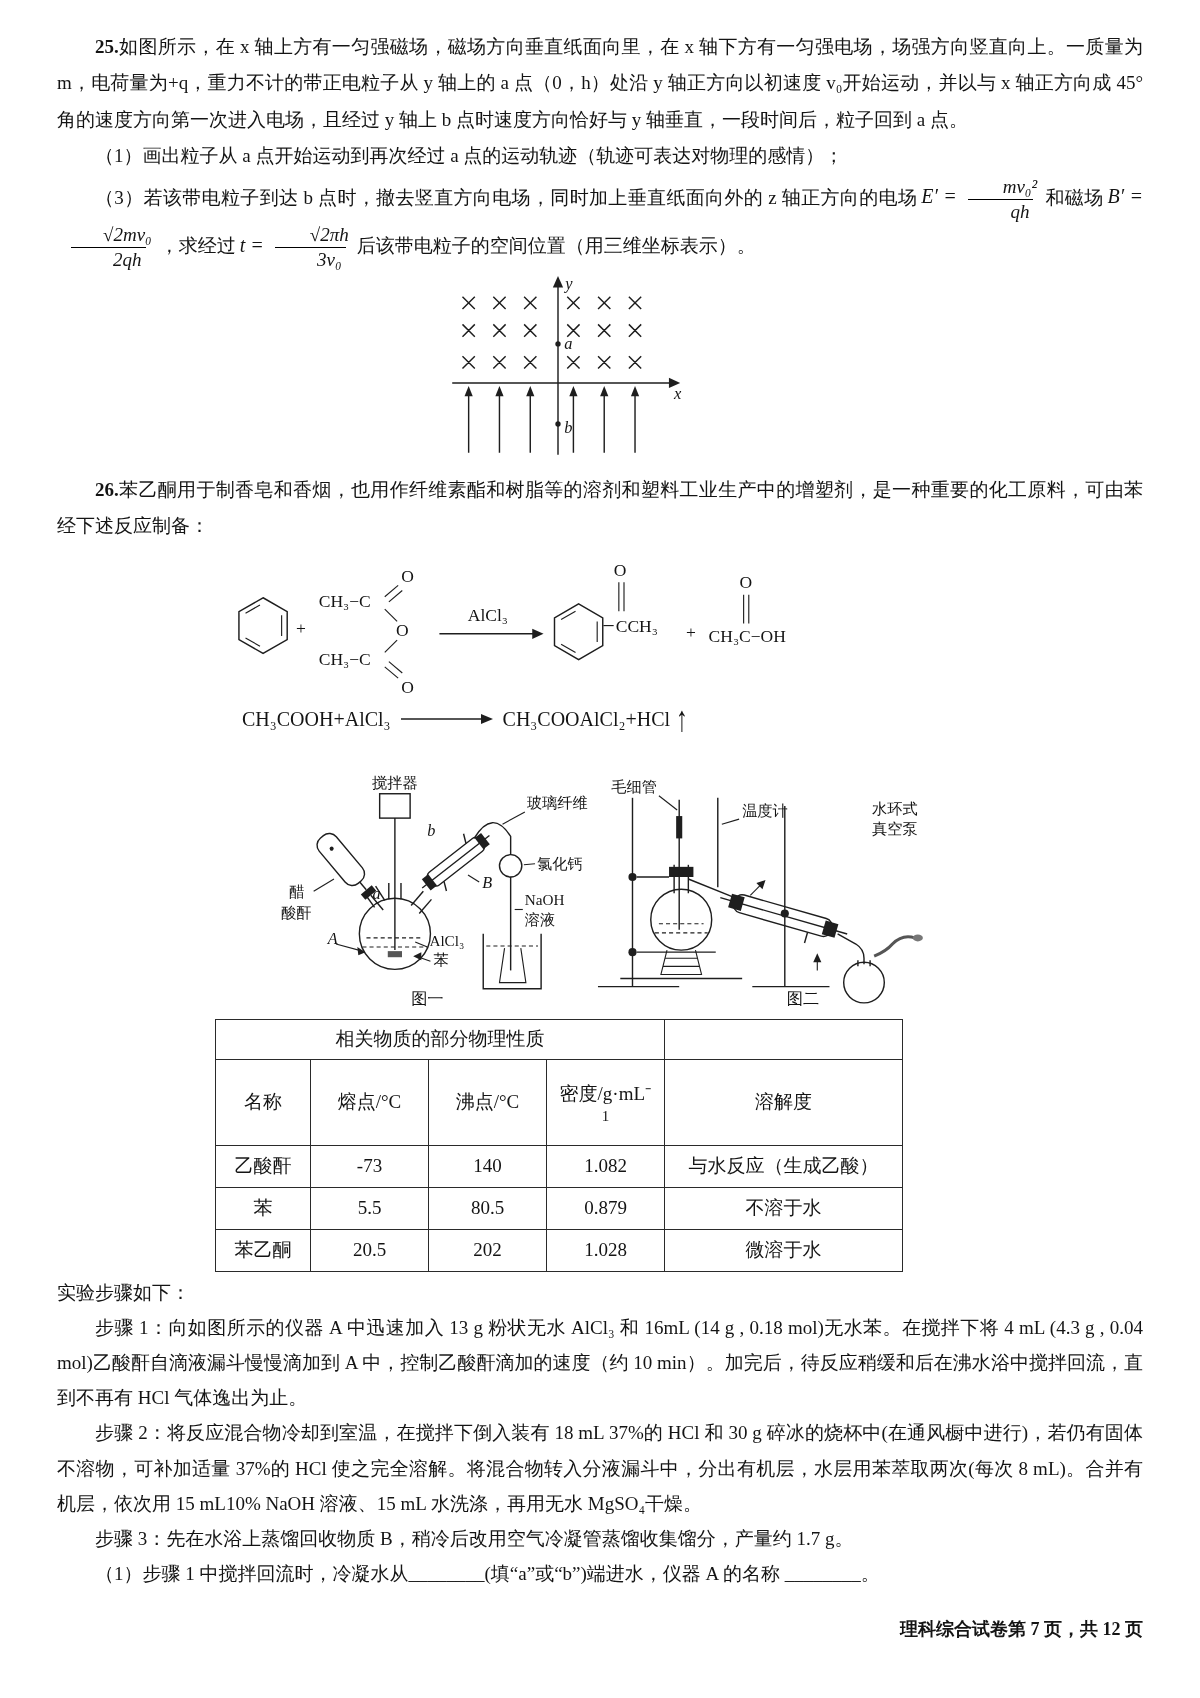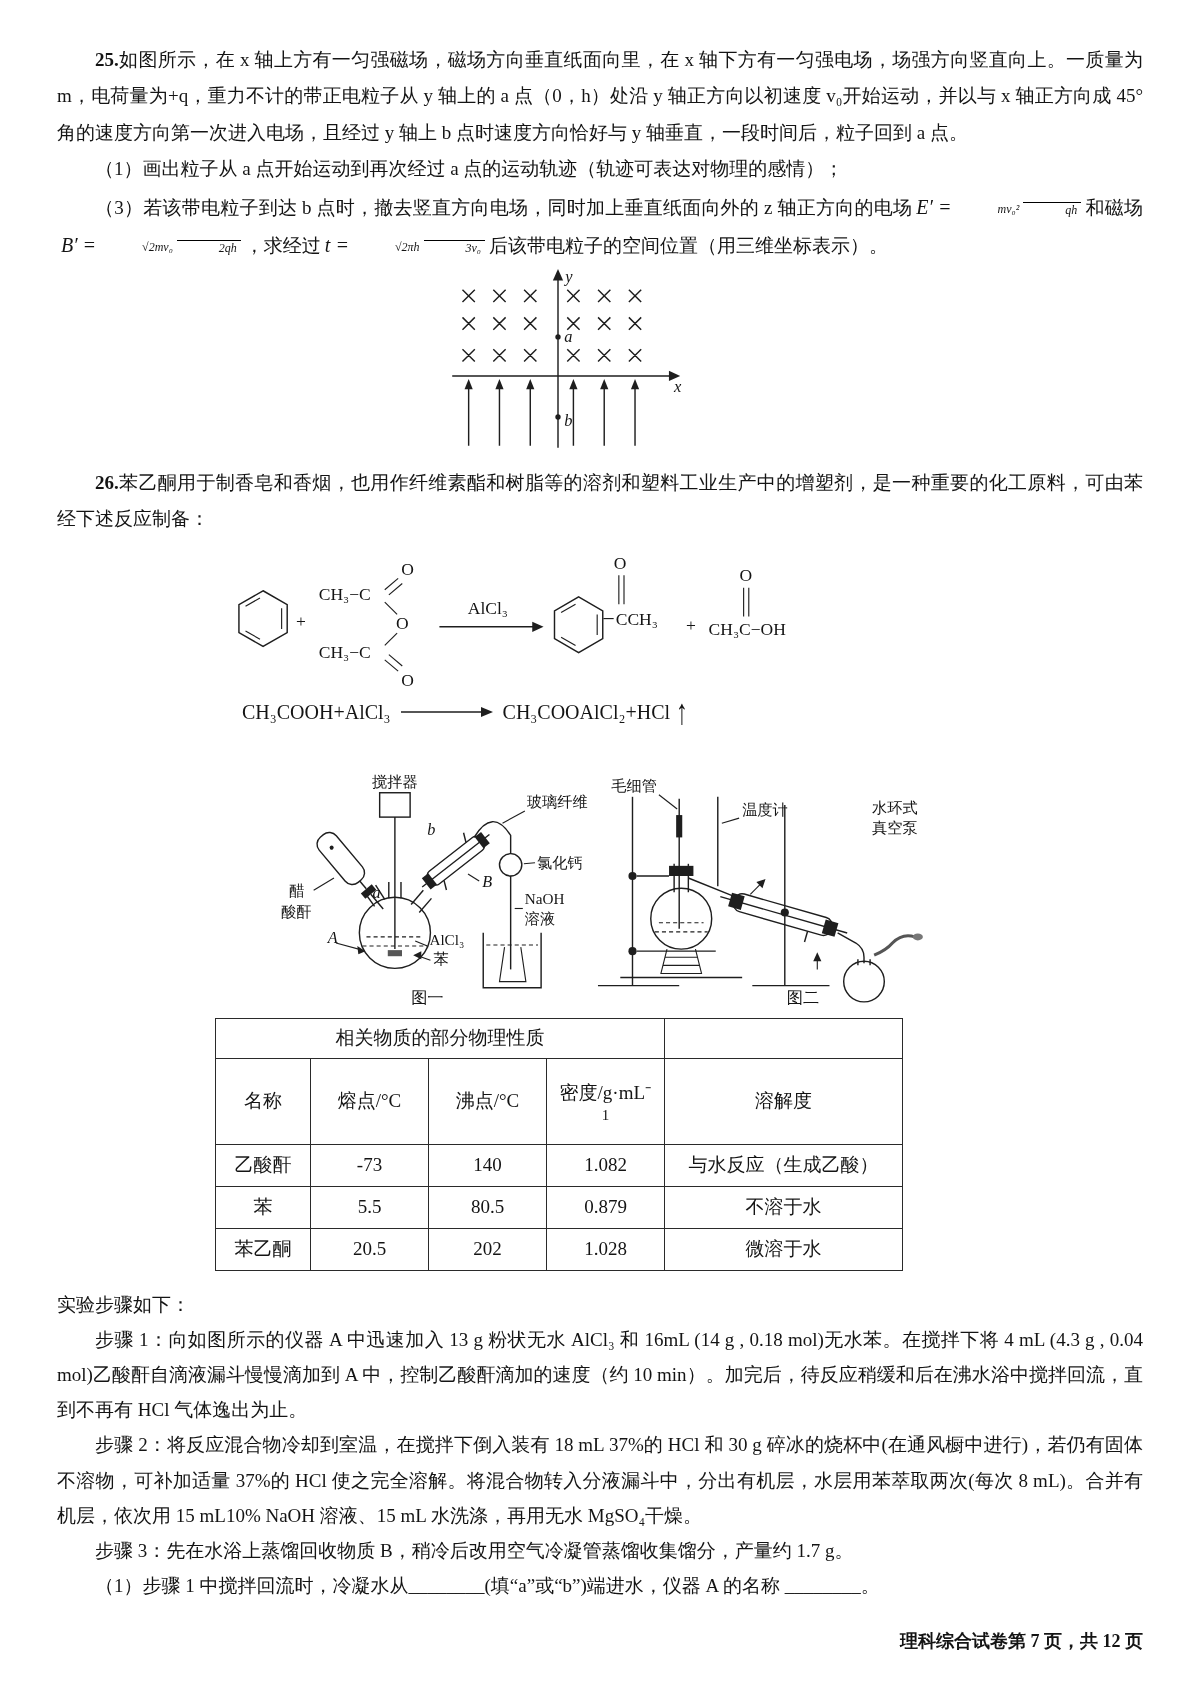--- a/index.html
+++ b/index.html
@@ -1,54 +1,54 @@
 <!DOCTYPE html>
 <html><head>
 <meta charset="utf-8">
 <style>
   * { box-sizing: border-box; }
   html,body { margin:0; padding:0; }
   body {
     width:1200px; height:1698px; background:#ffffff; color:#141414;
     font-family:"Liberation Serif", serif; overflow:hidden;
   }
-  .page { padding:42px 57px 0 57px; }
+  .page { padding:29px 57px 0 57px; }
   p.text {
     font-size:19px; line-height:1.92; text-align:justify;
     margin:0; color:#141414;
   }
   p.indent { text-indent:2em; }
   .bold { font-weight:bold; }
   .frac {
-    display:inline-flex; flex-direction:row; align-items:center;
-    vertical-align:middle; margin:0 4px; font-size:12px; font-style:italic;
+    display:inline-flex; flex-direction:column; align-items:center;
+    vertical-align:middle; margin:0 4px; font-size:19px; font-style:italic;
     line-height:1.25;
   }
   .frac .num { padding:0 4px; }
   .frac .den { border-top:1.5px solid #000; padding:0 4px; }
   .mlead { font-style:italic; font-size:20px; margin-left:4px; }
   .fig-center { display:flex; justify-content:center; }
   .shift-left { transform:translateX(-42px); }
   svg { display:block; }
   svg .ln { stroke:#1e1e1e; stroke-width:1.4; fill:none; }
   svg .thin { stroke:#1e1e1e; stroke-width:1.1; fill:none; }
   svg .dash { stroke:#1e1e1e; stroke-width:1.1; fill:none; stroke-dasharray:4 3; }
   svg .fillb { fill:#1e1e1e; stroke:none; }
   svg text { fill:#141414; stroke:none; font-family:"Liberation Serif", serif; font-size:15px; }
   svg text.it { font-style:italic; font-size:16px; }
   svg text.chem { font-size:17px; }
   svg text.cap { font-size:16px; }
   .equation-row {
-    display:flex; align-items:center; margin:6px 0 18px 185px;
+    display:flex; align-items:center; margin:6px 0 12px 185px;
     font-size:20px;
   }
   .equation-row .gap { margin:0 8px; }
   .up-arrow { font-size:24px; transform:scaleY(1.5); display:inline-block; margin-left:6px; }
   table.props {
-    border-collapse:collapse; margin:10px 0 17px 158px;
+    border-collapse:collapse; margin:10px 0 4px 158px;
     font-size:19px; color:#141414;
   }
   table.props td {
     border:1.4px solid #2a2a2a; text-align:center; padding:4px 6px;
     height:42px;
   }
   table.props .hdr td { height:86px; vertical-align:middle; }
   table.props .ttl td { height:40px; }
   .dens-sub { display:block; font-size:15px; line-height:1; margin-top:2px; }
   .c0{width:95px} .c1{width:118px} .c2{width:118px} .c3{width:118px} .c4{width:238px}

